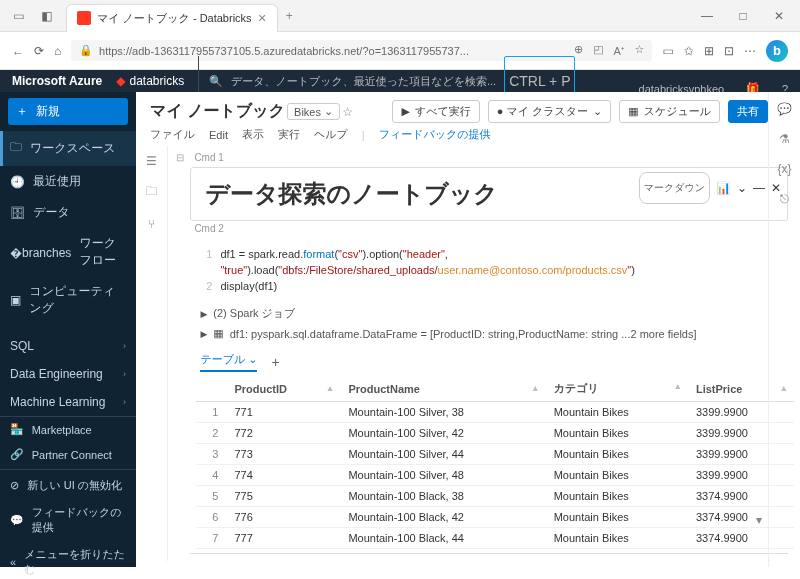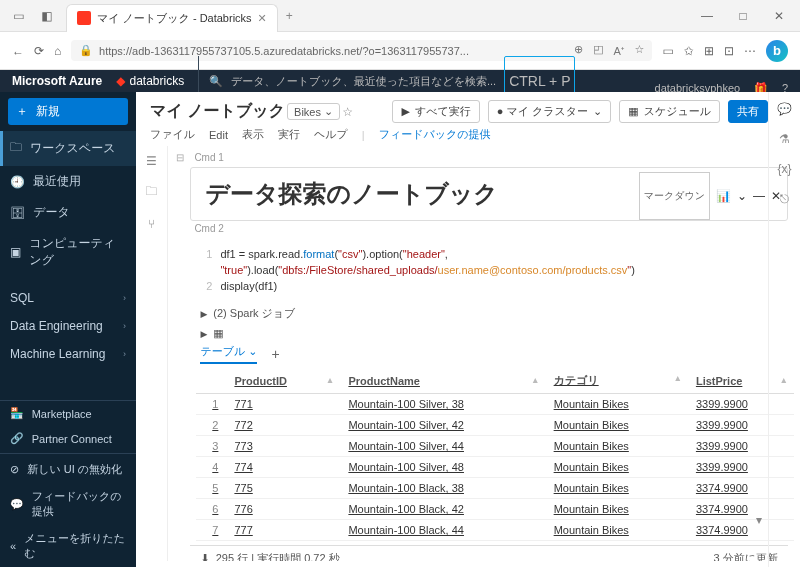--- a/index.html
+++ b/index.html
@@ -18,21 +18,21 @@
 .addr { flex: 1; display: flex; align-items: center; gap: 6px; background: #f5f5f5; border-radius: 4px; padding: 3px 8px; font-size: 11px; color: #666; }
 .addr-icons { display: flex; gap: 10px; color: #777; }
 .tb-icon { color: #666; }
 .bing { width: 22px; height: 22px; border-radius: 50%; background: linear-gradient(135deg,#2a83e8,#15c2c4); display:flex;align-items:center;justify-content:center;color:#fff;font-weight:bold;font-size:13px; }
 
 
 .app-header { height: 22px; background: #1c2a3a; color: #fff; display: flex; align-items: center; padding: 0 12px; gap: 14px; font-size: 12px; }
 .ms-azure { font-weight: 600; font-size: 12px; }
 .search-box { display: flex; align-items: center; gap: 8px; color: #bbb; font-size: 11px; border-left: 1px solid #3a4a5a; padding-left: 10px; }
 .kbd { color: #bbb; font-size: 14px; border: 1px solid #0ea5e9; padding: 16px 4px; border-radius: 2px; }
-.hdr-right { margin-left: auto; display: flex; align-items: center; gap: 14px; color: #bbb; font-size: 11px; margin-top: 14px; }
+.hdr-right { margin-left: auto; display: flex; align-items: flex-end; gap: 22px; color: #bbb; font-size: 11px; margin-top: 14px; }
 .gift { position: relative; color: #ddd; }
 
 
 .app-body { display: flex; height: calc(579px - 32px - 38px - 34px); }
 .sidebar { width: 136px; background: #0f2333; color: #c5d4e2; display: flex; flex-direction: column; font-size: 12px; }
 .sidebar .item { display: flex; align-items: center; gap: 8px; padding: 7px 10px; cursor: pointer; }
 .sidebar .item.new { background: #0078d4; color: #fff; border-radius: 3px; margin: 6px 8px; padding: 5px 8px; }
 .sidebar .item.active { background: #183449; border-left: 3px solid #4a9fd8; padding-left: 7px; }
 .sidebar .section { margin-top: 8px; }
 .sidebar .chev { margin-left: auto; font-size: 9px; color: #7a8fa3; }
@@ -52,39 +52,39 @@
 .nb-menu .feedback { color: #0078d4; }
 .divider { color: #ccc; }
 
 .nb-body { display: flex; height: calc(100% - 60px); }
 .gutter { width: 32px; display: flex; flex-direction: column; align-items: center; gap: 14px; padding-top: 8px; color: #888; border-right: 1px solid #eee; }
 .cells { flex: 1; overflow: auto; padding: 4px 12px 8px 8px; }
 .cmd-label { font-size: 10px; color: #999; margin: 2px 0 4px 4px; }
 
 .md-cell { border: 1px solid #ddd; border-radius: 3px; padding: 10px 14px; position: relative; }
 .md-cell .tools { position: absolute; top: 4px; right: 6px; display: flex; gap: 6px; align-items: center; }
-.md-cell .tools .tag { border: 1px solid #ccc; border-radius: 0; padding: 16px 4px; font-size: 10px; color: #666; }
+.md-cell .tools .tag { border: 1px solid #ccc; border-radius: 8px; padding: 8px 4px; font-size: 10px; color: #666; }
 .md-title { font-size: 24px; font-weight: 700; }
 
 .code-cell { margin-top: 6px; }
 .code-box { display: flex; font-family: Consolas, monospace; font-size: 11px; padding: 6px 0; }
 .lineno { width: 30px; text-align: right; color: #bbb; padding-right: 8px; line-height: 16px; }
 .code { flex: 1; line-height: 16px; white-space: pre-wrap; }
 .s-str { color: #a31515; }
 .s-fn { color: #0070c1; }
 .s-path { color: #d8882a; }
 
 .fold { font-size: 11px; color: #555; margin: 6px 0 2px 10px; display: flex; align-items: center; gap: 6px; }
 .fold .tri { font-size: 9px; }
 
-.tab-bar { display: flex; align-items: center; gap: 14px; margin: 4px 0 4px 10px; font-size: 11px; }
+.tab-bar { display: flex; align-items: center; gap: 14px; margin: 12px 0 4px 10px; font-size: 11px; }
 .tab-bar .active { color: #0078d4; border-bottom: 2px solid #0078d4; padding-bottom: 3px; }
 .tab-bar .plus { font-size: 14px; color: #666; }
 
-.data-table { width: 100%; border-collapse: collapse; font-size: 11px; margin-left: 6px; text-decoration: underline; }
+.data-table { width: 100%; border-collapse: collapse; font-size: 11px; margin-left: 6px; }
 .data-table th { text-align: left; padding: 5px 8px; border-bottom: 1px solid #ddd; font-weight: 600; color: #555; position: relative; }
 .data-table th .sort { float: right; color: #bbb; font-size: 9px; }
 .data-table td { padding: 4px 8px; border-bottom: 1px solid #f0f0f0; }
 .data-table td.rownum { color: #888; text-align: right; width: 30px; }
 
 .status-bar { border-top: 1px solid #ddd; padding: 5px 10px; font-size: 11px; color: #555; display: flex; align-items: center; justify-content: space-between; margin-top: 4px; }
 
 .right-rail { position: absolute; right: 0; top: 0; bottom: 0; width: 32px; border-left: 1px solid #eee; display: flex; flex-direction: column; align-items: center; gap: 16px; padding-top: 10px; color: #888; }
 .ic { width: 14px; height: 14px; display: inline-flex; align-items: center; justify-content: center; }
 .scroll-arrow { position:absolute; bottom:40px; right:38px; color:#888; font-size:12px; }
@@ -160,20 +160,24 @@
         <span>🗀</span>
         <span>ワークスペース</span>
       </div>
     <div class="item">
         <span>🕘</span>
         <span>最近使用</span>
       </div>
     <div class="item">
         <span>🗄</span>
         <span>データ</span>
+      </div>
+    <div class="item">
+        <span>�branches</span>
+        <span>ワークフロー</span>
       </div>
     <div class="item">
         <span>▣</span>
         <span>コンピューティング</span>
       </div>
     <div class="section">
       <div class="item">
           <span>SQL</span>
           <span class="chev">›</span>
         </div>
@@ -279,20 +283,21 @@
                 <div class="code"><span>df1 = spark.read.</span><span class="s-fn">format</span>(<span class="s-str">"csv"</span>)<span>.option(</span><span class="s-str">"header"</span><span>, </span><span class="s-str">"true"</span><span>).load(</span><span class="s-str">"dbfs:/FileStore/shared_uploads/</span><span class="s-path">user.name@contoso.com/products.csv</span><span class="s-str">"</span>)<br><span>display(df1)</span></div>
               </div>
 
               <div class="fold">
                   <span class="tri">▶</span>
                   <span>(2) Spark ジョブ</span>
                 </div>
               <div class="fold">
                   <span class="tri">▶</span>
                   <span>▦</span>
+                  <span>df1: pyspark.sql.dataframe.DataFrame = [ProductID: string,ProductName: string ...2 more fields]</span>
                 </div>
 
               <div class="tab-bar">
                 <span class="active"><span>テーブル</span> <span>⌄</span></span>
                 <span class="plus">+</span>
               </div>
 
               <table class="data-table">
                 <thead>
                     <tr id="thead-row">

